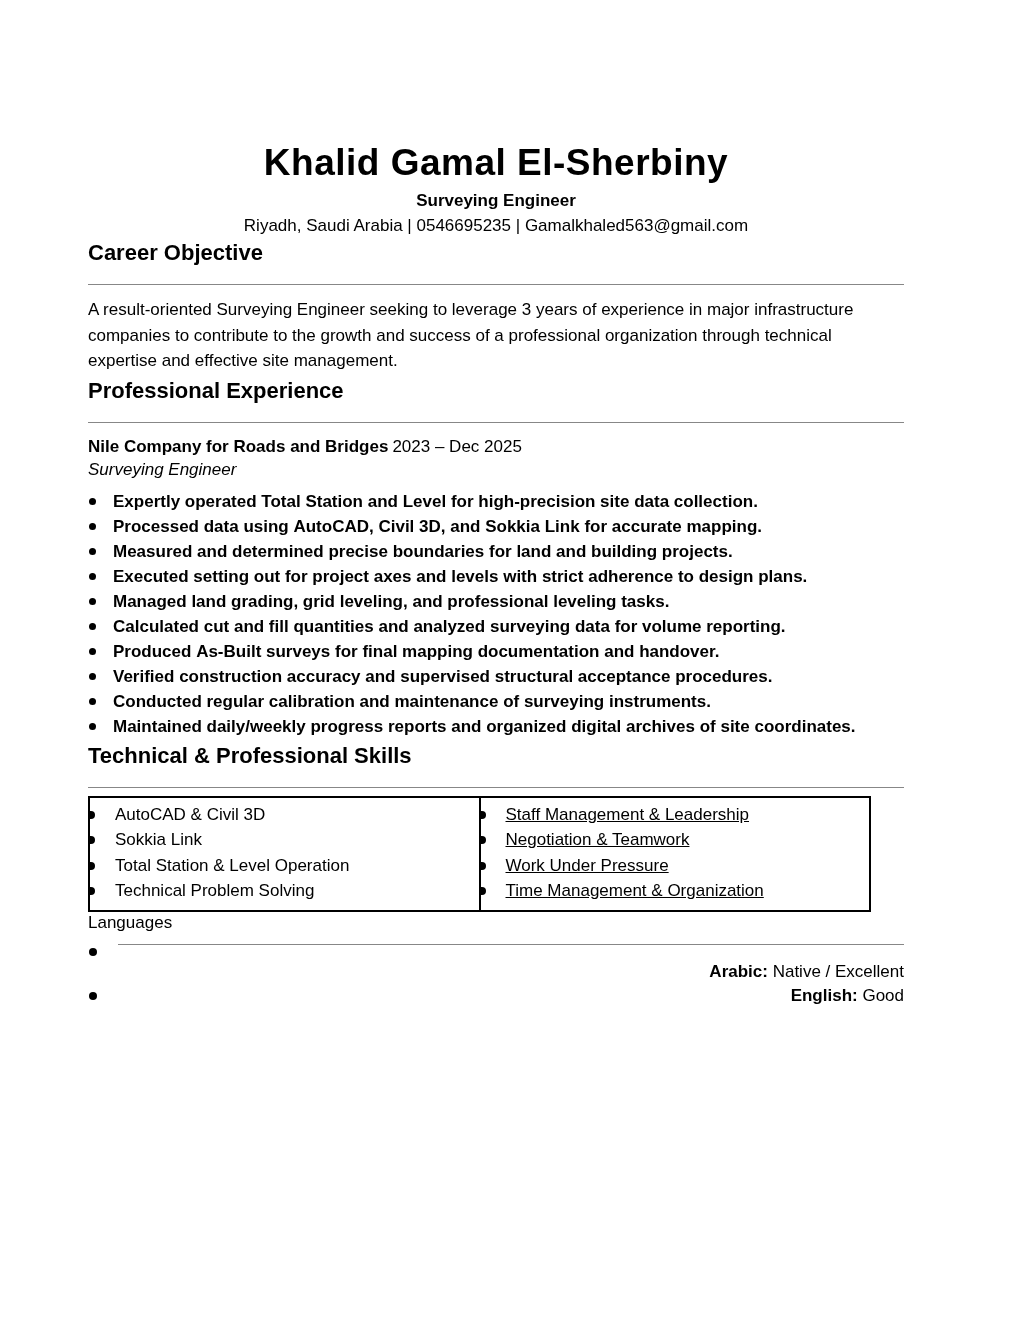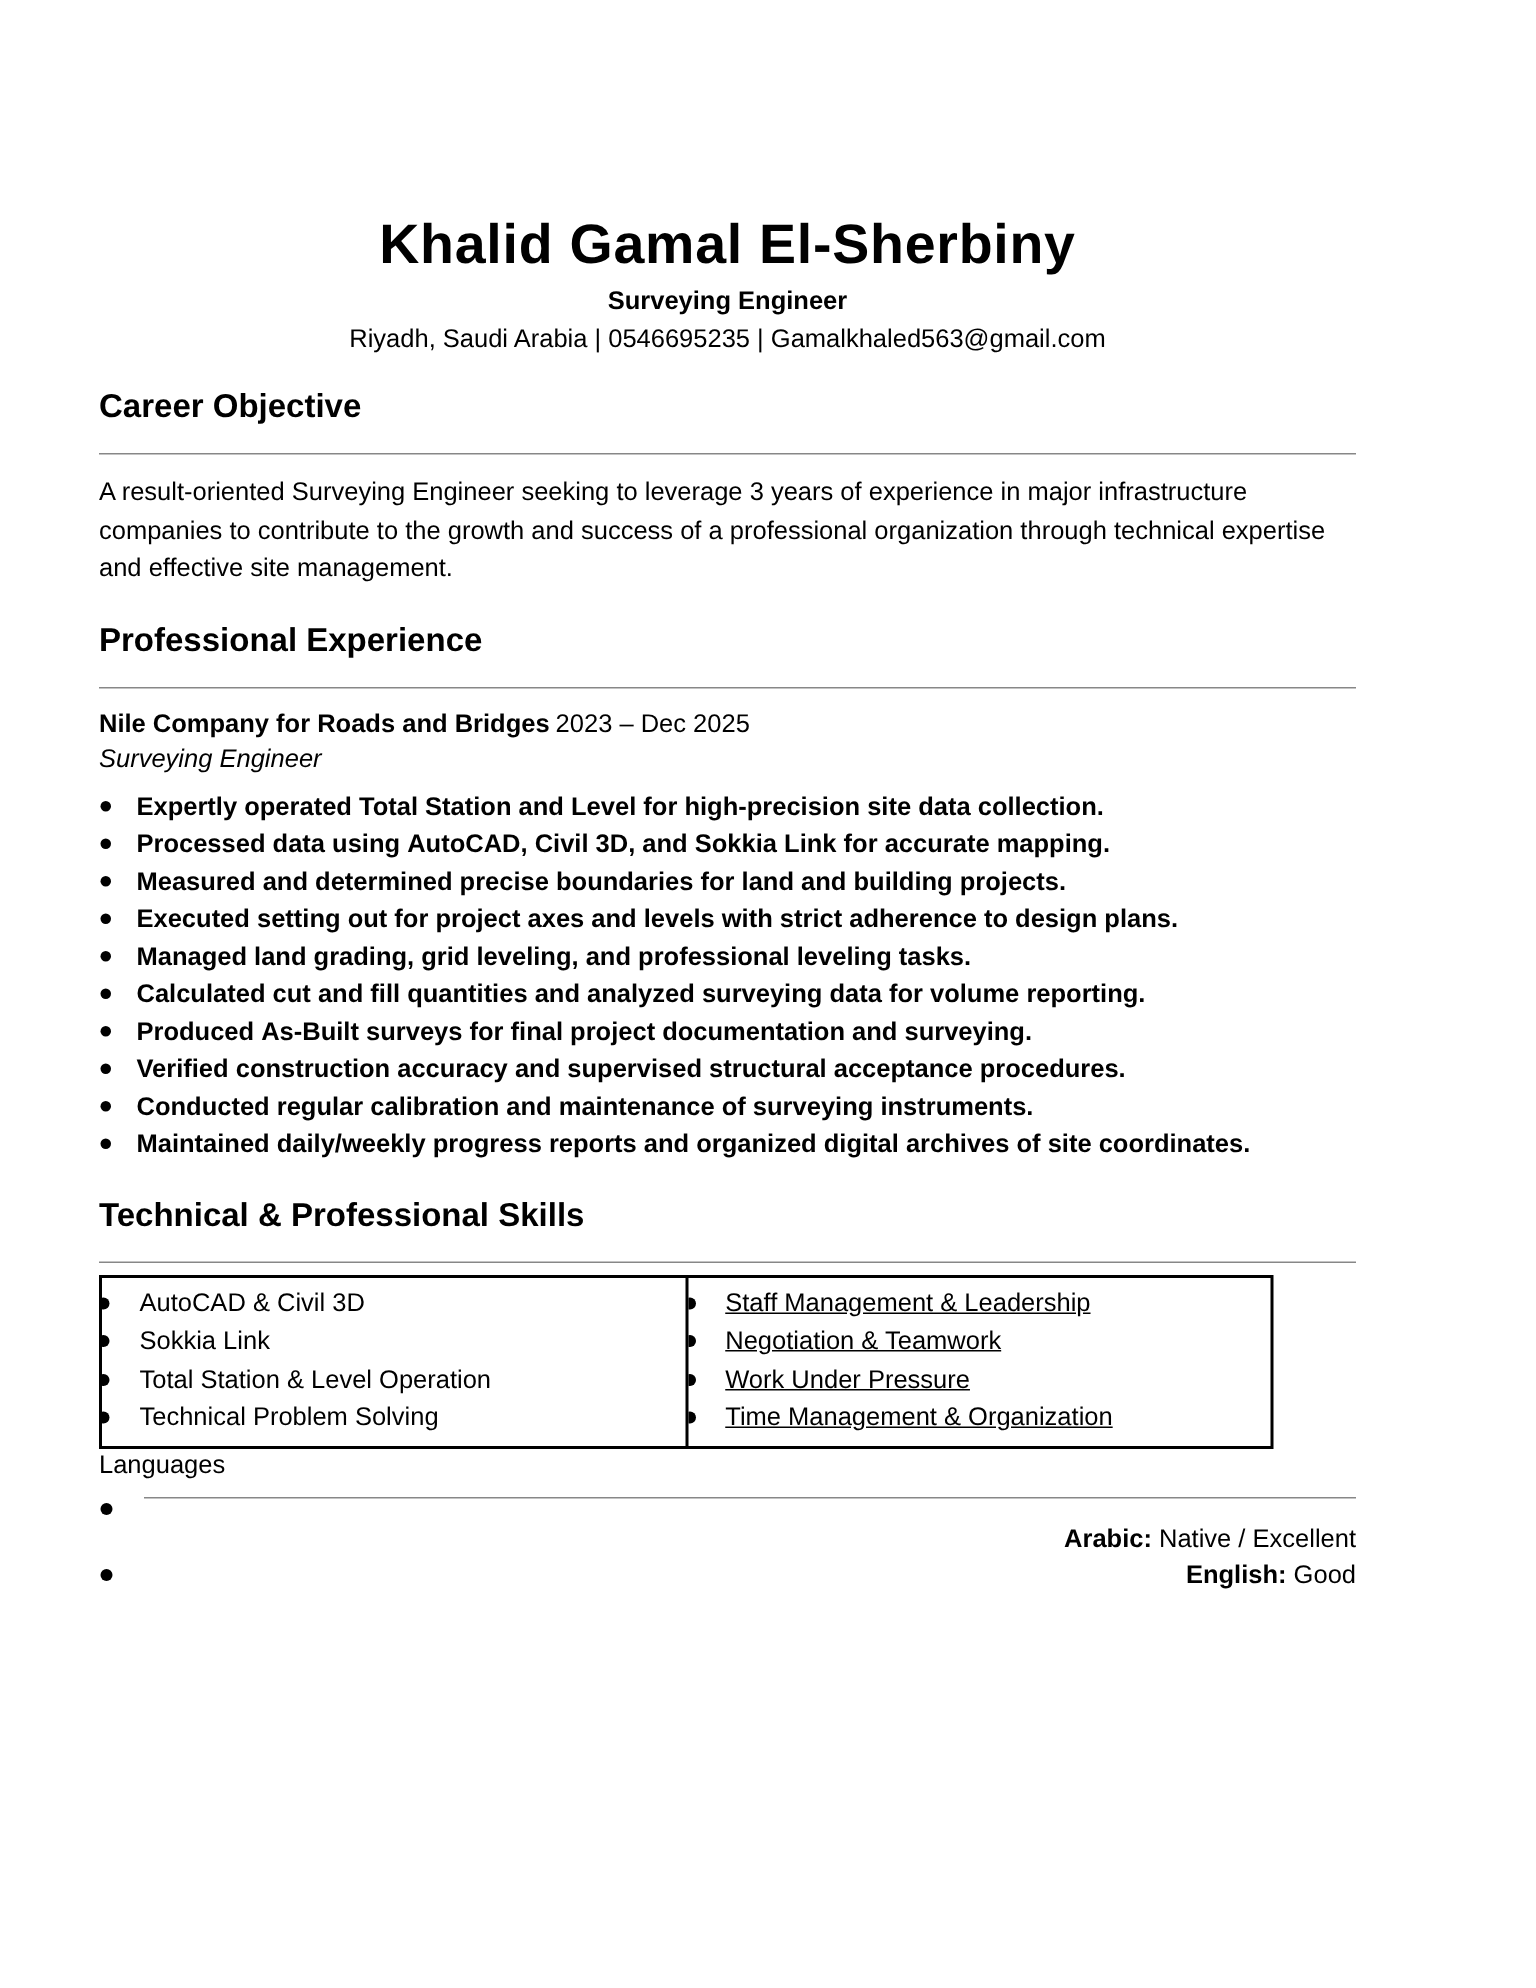--- a/index.html
+++ b/index.html
@@ -11,30 +11,30 @@
   * { box-sizing: border-box; }
   html, body { margin: 0; padding: 0; background: #ffffff; }
   .page {
     width: 1024px;
     height: 1325px;
     background: var(--color-page);
     color: var(--color-text);
     font-family: "Liberation Sans", sans-serif;
     overflow: hidden;
   }
-  .content { padding: 141px 120px 0 66px; }
+  .content { padding: 141px 120px 0 88px; }
 
   
   .header { text-align: center; }
   .name { font-size: 37px; font-weight: bold; margin: 0; line-height: 44px; letter-spacing: 0.5px; }
   .subtitle { font-size: 17px; font-weight: bold; margin-top: 5px; line-height: 21px; }
   .contact { font-size: 17px; margin-top: 4px; line-height: 21px; }
 
   
-  .sec { margin-top: 21px; }
+  .sec { margin-top: 3px; }
   .sec-heading { font-size: 22px; font-weight: bold; margin: 0; line-height: 28px; }
   .rule { border: none; border-top: 1px solid var(--color-rule); margin: 17px 0 12px 0; }
 
   .objective-text { margin: 0; font-size: 17px; line-height: 25.5px; }
 
   .company-line { margin: 0; font-size: 17px; line-height: 23px; }
   .company-line .dates { margin-left: 4px; }
   .role { margin: 0 0 8px 0; font-size: 17px; font-style: italic; line-height: 23px; }
 
   ul.bullet-list { margin: 0; padding: 0; list-style: none; font-weight: bold; }
@@ -137,21 +137,21 @@
       <hr class="rule">
       <p class="company-line"><b>Nile Company for Roads and Bridges</b><span class="dates">2023 – Dec 2025</span></p>
       <p class="role">Surveying Engineer</p>
       <ul class="bullet-list" id="exp-list">
           <li><span>Expertly operated </span><b>Total Station</b><span> and </span><b>Level</b><span> for high-precision site data collection.</span></li>
           <li><span>Processed data using </span><b>AutoCAD, Civil 3D,</b><span> and </span><b>Sokkia Link</b><span> for accurate mapping.</span></li>
           <li><span>Measured and determined precise boundaries for land and building projects.</span></li>
           <li><span>Executed setting out for project axes and levels with strict adherence to design plans.</span></li>
           <li><span>Managed land grading, grid leveling, and professional leveling tasks.</span></li>
           <li><span>Calculated </span><b>cut and fill quantities</b><span> and analyzed surveying data for volume reporting.</span></li>
-          <li><span>Produced </span><b>As-Built surveys</b><span> for final project documentation and surveying.</span></li>
+          <li><span>Produced </span><b>As-Built surveys</b><span> for final mapping documentation and handover.</span></li>
           <li><span>Verified construction accuracy and supervised structural acceptance procedures.</span></li>
           <li><span>Conducted regular calibration and maintenance of surveying instruments.</span></li>
           <li><span>Maintained daily/weekly progress reports and organized digital archives of site coordinates.</span></li>
         </ul>
     </section>
 
     <section class="sec">
       <h2 class="sec-heading">Technical &amp; Professional Skills</h2>
       <hr class="rule rule-tight">
       <div class="skills-table">

